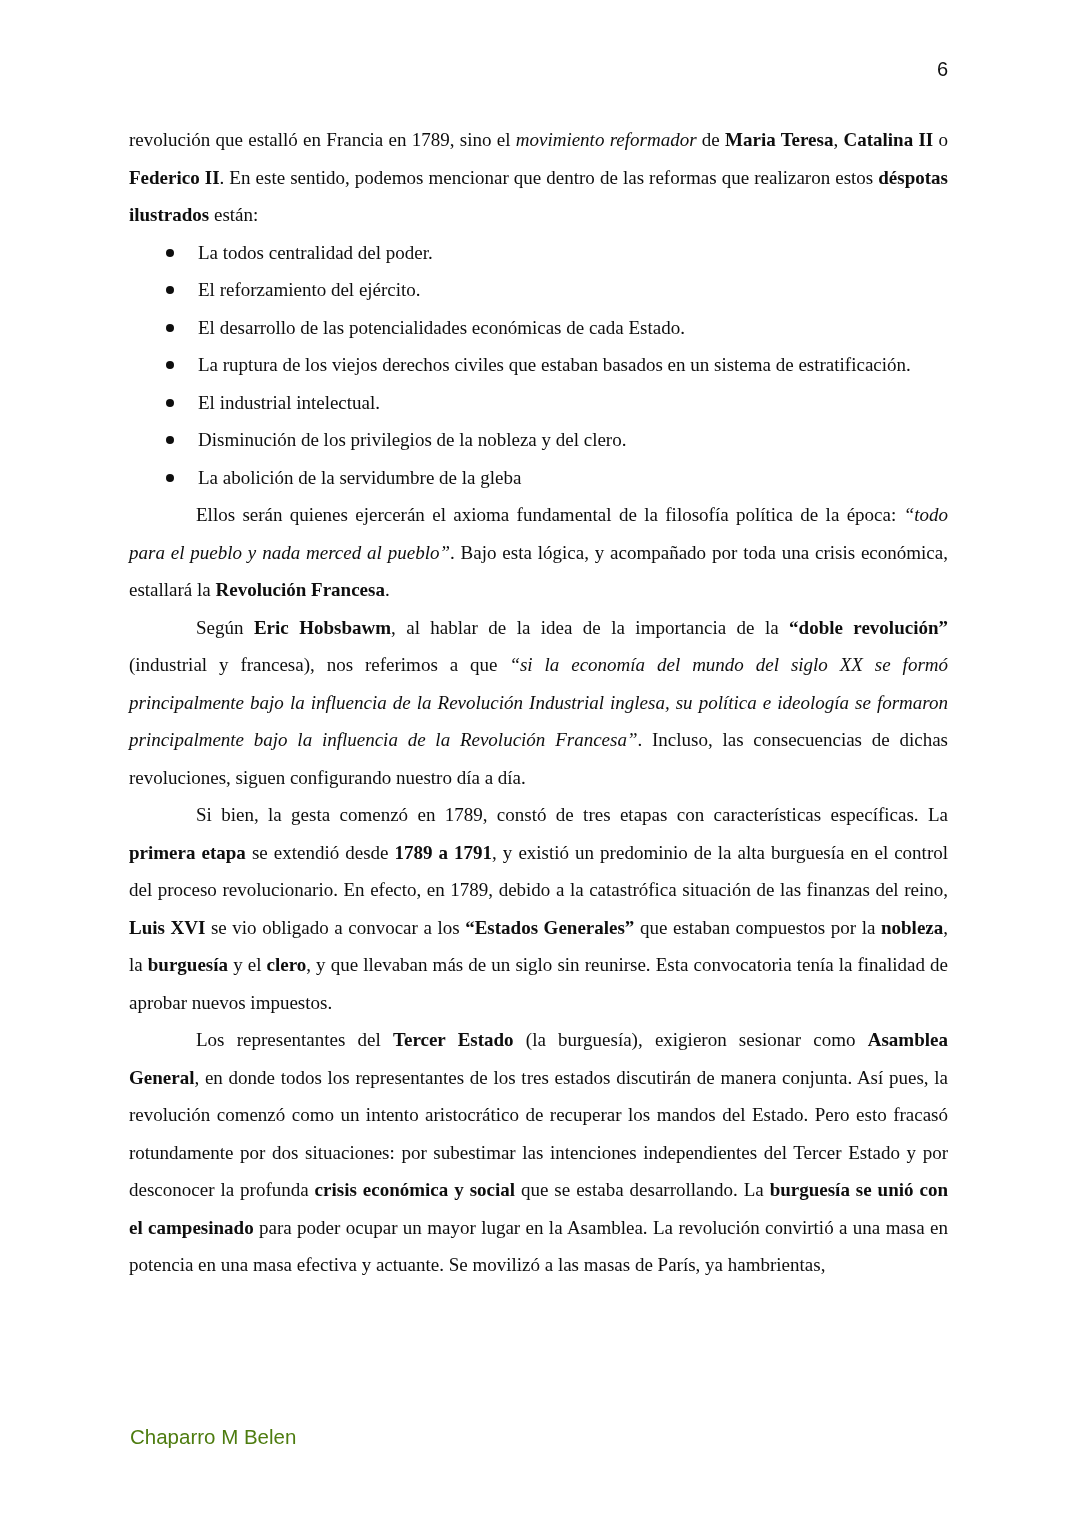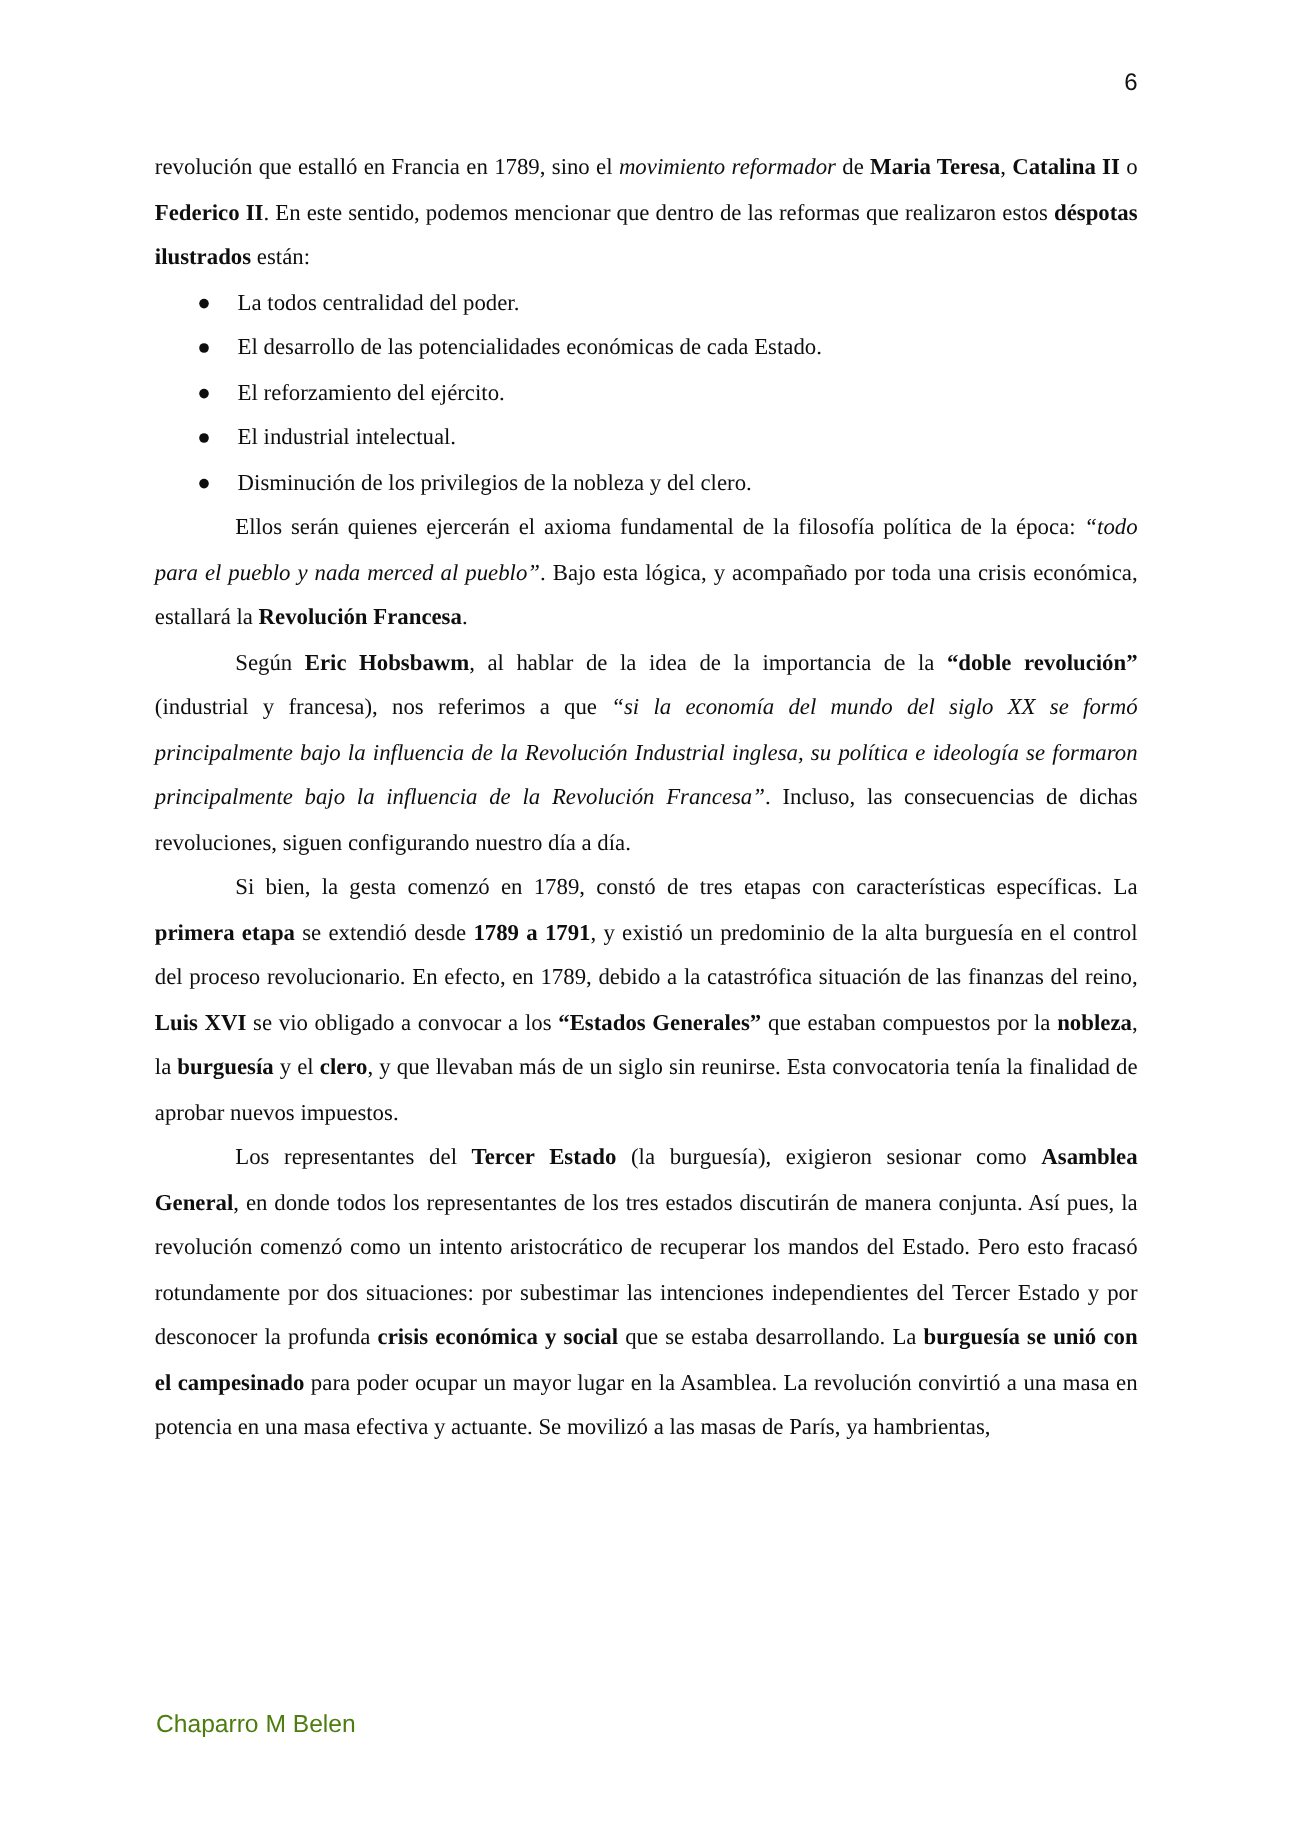--- a/index.html
+++ b/index.html
@@ -76,24 +76,26 @@
 </head>
 <body>
 
 <div class="page">
   <div class="page-number">6</div>
 
   <main class="doc-body">
       <p class="para"><span>revolución que estalló en Francia en 1789, sino el </span><span class="i">movimiento reformador</span><span> de </span><span class="b">Maria Teresa</span><span>, </span><span class="b">Catalina II</span><span> o </span><span class="b">Federico II</span><span>. En este sentido, podemos mencionar que dentro de las reformas que realizaron estos </span><span class="b">déspotas ilustrados</span><span> están:</span></p>
       <ul class="bullets">
         <li><span>La todos centralidad del poder.</span></li>
+        <li><span>El reforzamiento del ejército.</span></li>
         <li><span>El desarrollo de las potencialidades económicas de cada Estado.</span></li>
-        <li><span>El reforzamiento del ejército.</span></li>
+        <li><span>La ruptura de los viejos derechos civiles que estaban basados en un sistema de estratificación.</span></li>
         <li><span>El industrial intelectual.</span></li>
         <li><span>Disminución de los privilegios de la nobleza y del clero.</span></li>
+        <li><span>La abolición de la servidumbre de la gleba</span></li>
       </ul>
       <p class="para indent"><span>Ellos serán quienes ejercerán el axioma fundamental de la filosofía política de la época: </span><span class="i">“todo para el pueblo y nada merced al pueblo”</span><span>. Bajo esta lógica, y acompañado por toda una crisis económica, estallará la </span><span class="b">Revolución Francesa</span><span>.</span></p>
       <p class="para indent"><span>Según </span><span class="b">Eric Hobsbawm</span><span>, al hablar de la idea de la importancia de la </span><span class="b">“doble revolución”</span><span> (industrial y francesa), nos referimos a que </span><span class="i">“si la economía del mundo del siglo XX se formó principalmente bajo la influencia de la Revolución Industrial inglesa, su política e ideología se formaron principalmente bajo la influencia de la Revolución Francesa”</span><span>. Incluso, las consecuencias de dichas revoluciones, siguen configurando nuestro día a día.</span></p>
       <p class="para indent"><span>Si bien, la gesta comenzó en 1789, constó de tres etapas con características específicas. La </span><span class="b">primera etapa</span><span> se extendió desde </span><span class="b">1789 a 1791</span><span>, y existió un predominio de la alta burguesía en el control del proceso revolucionario. En efecto, en 1789, debido a la catastrófica situación de las finanzas del reino, </span><span class="b">Luis XVI</span><span> se vio obligado a convocar a los </span><span class="b">“Estados Generales”</span><span> que estaban compuestos por la </span><span class="b">nobleza</span><span>, la </span><span class="b">burguesía</span><span> y el </span><span class="b">clero</span><span>, y que llevaban más de un siglo sin reunirse. Esta convocatoria tenía la finalidad de aprobar nuevos impuestos.</span></p>
       <p class="para indent"><span>Los representantes del </span><span class="b">Tercer Estado</span><span> (la burguesía), exigieron sesionar como </span><span class="b">Asamblea General</span><span>, en donde todos los representantes de los tres estados discutirán de manera conjunta. Así pues, la revolución comenzó como un intento aristocrático de recuperar los mandos del Estado. Pero esto fracasó rotundamente por dos situaciones: por subestimar las intenciones independientes del Tercer Estado y por desconocer la profunda </span><span class="b">crisis económica y social</span><span> que se estaba desarrollando. La </span><span class="b">burguesía se unió con el campesinado</span><span> para poder ocupar un mayor lugar en la Asamblea. La revolución convirtió a una masa en potencia en una masa efectiva y actuante. Se movilizó a las masas de París, ya hambrientas,</span></p>
     </main>
 
   <div class="page-footer">Chaparro M Belen</div>
 </div>
 

